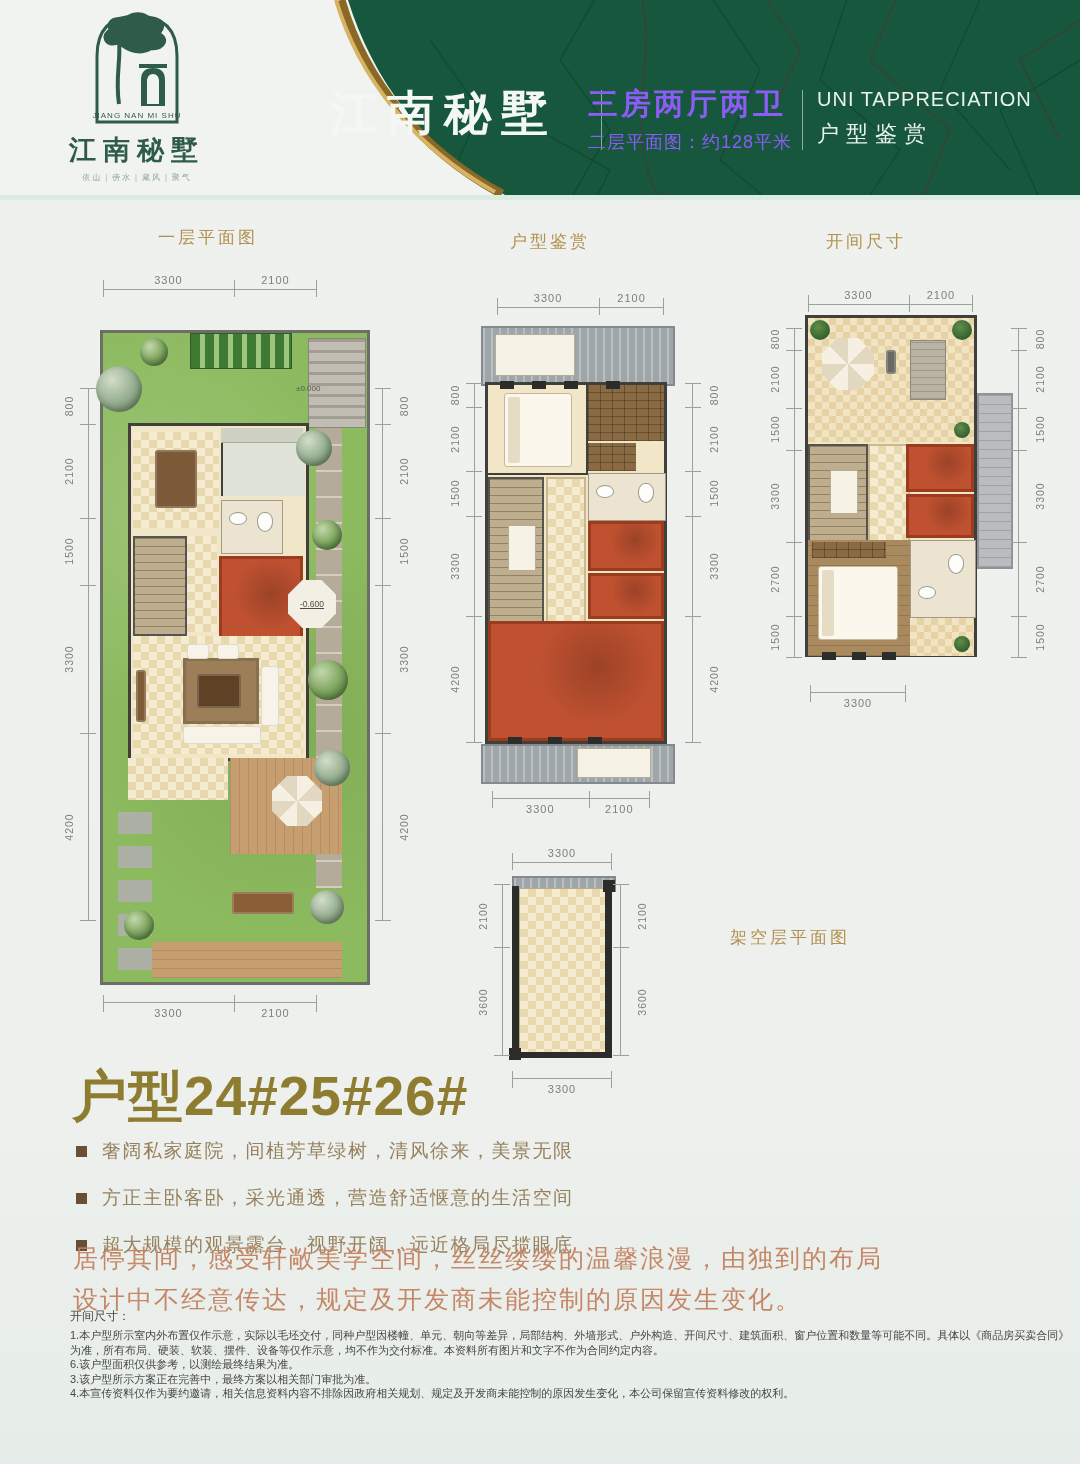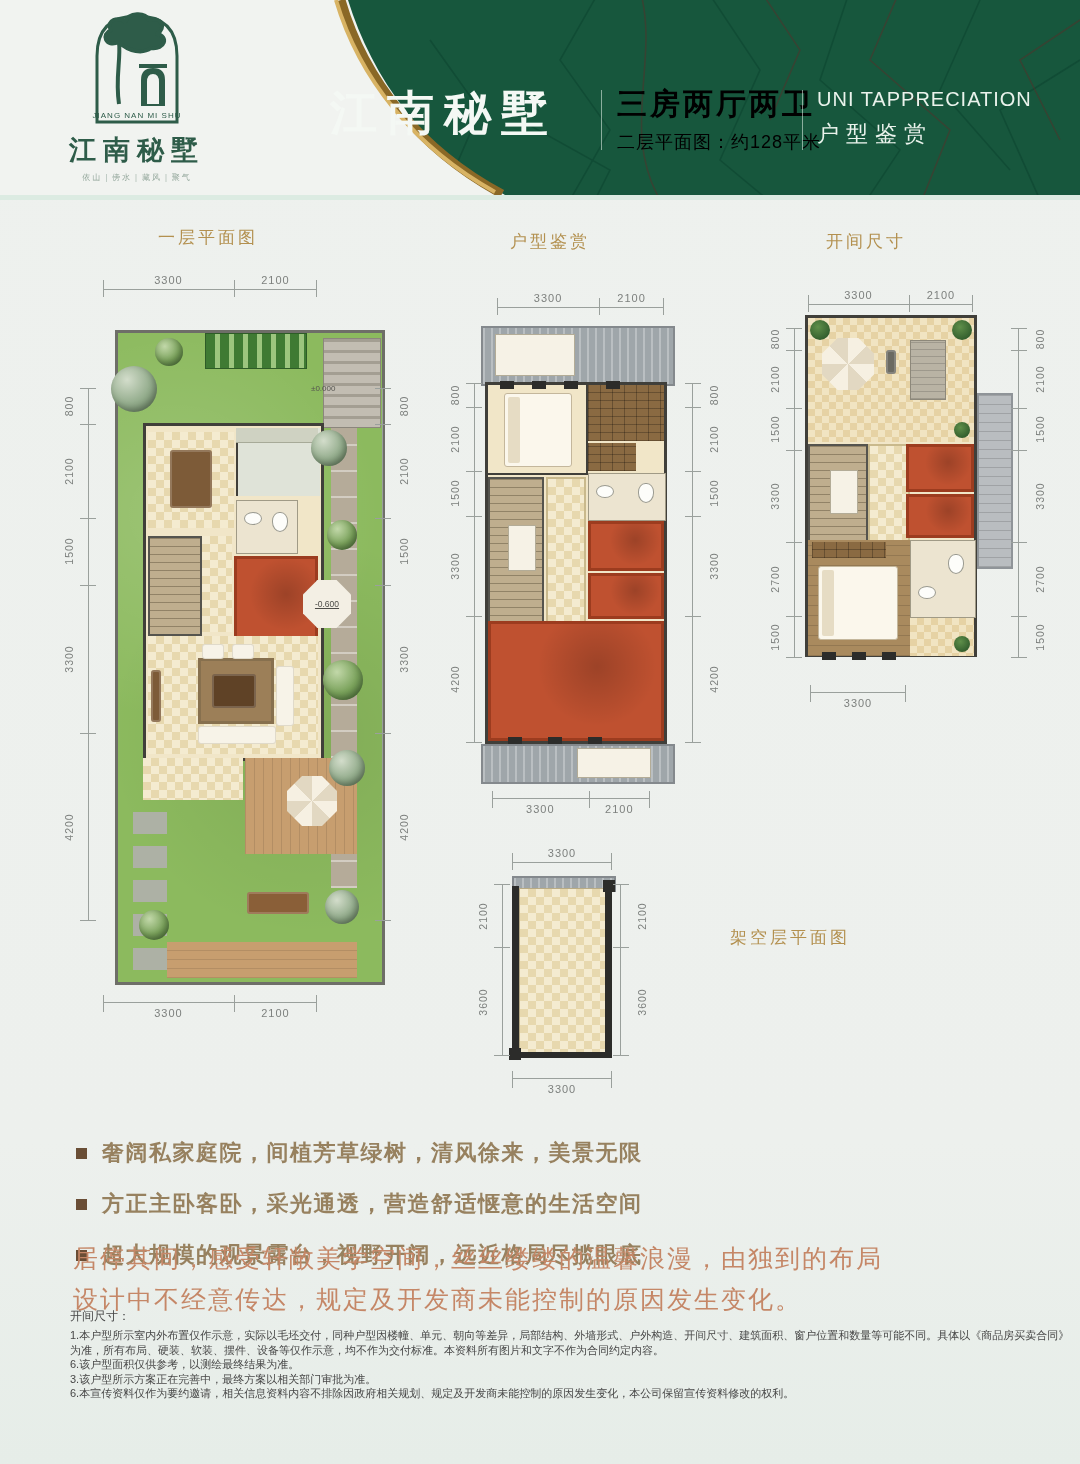--- a/index.html
+++ b/index.html
@@ -10,35 +10,35 @@
   
   .header{position:absolute;left:0;top:0;width:1080px;height:195px;background:#f1f3f0;}
   .header svg.bg{position:absolute;left:0;top:0;}
   .logo{position:absolute;left:52px;top:8px;width:170px;text-align:center;}
   .logo-cn{font-family:"Liberation Serif","DejaVu Serif",serif;font-size:27px;font-weight:bold;
     color:#2e5c49;letter-spacing:7px;margin-top:2px;}
   .logo-tag{font-size:8px;color:#94a89c;letter-spacing:2px;margin-top:4px;}
   .header-title{position:absolute;left:330px;top:82px;font-family:"Liberation Serif","DejaVu Serif",serif;
     font-size:47px;font-weight:bold;color:#f4f8f4;letter-spacing:10px;}
   .hdiv{position:absolute;top:90px;width:1px;height:60px;background:rgba(235,245,238,.55);}
-  .spec{position:absolute;left:617px;top:84px;color:#000000;}
+  .spec{position:absolute;left:588px;top:84px;color:#8b5cf6;}
   .spec-main{font-size:30px;font-weight:bold;letter-spacing:3px;}
   .spec-sub{font-size:18px;letter-spacing:1px;margin-top:5px;}
   .apprec{position:absolute;left:817px;top:88px;color:#eaf3ec;}
   .apprec-en{font-size:20px;letter-spacing:1px;}
   .apprec-cn{font-size:22px;letter-spacing:7px;margin-top:8px;}
   .header-strip{position:absolute;left:0;top:195px;width:1080px;height:5px;background:#dcebe2;}
   
   .plan-title{position:absolute;width:140px;font-size:17px;color:#b3904f;letter-spacing:3px;}
   .stilt-label{position:absolute;left:730px;top:926px;font-size:17px;color:#b3904f;letter-spacing:3px;}
   .unit-title{position:absolute;left:72px;top:1060px;font-size:55px;font-weight:bold;color:#8e7c31;letter-spacing:1px;}
   .features{position:absolute;left:76px;top:1138px;}
   .feature{margin-bottom:21px;display:flex;align-items:center;}
   .f-sq{width:11px;height:11px;background:#6a4e36;margin-right:15px;flex:none;}
-  .f-tx{font-size:22px;color:#97815f;letter-spacing:1.5px;font-weight:bold;}
+  .f-tx{font-size:19px;color:#97815f;letter-spacing:1.5px;}
   .slogan{position:absolute;left:73px;top:1238px;font-size:25px;color:#c58767;letter-spacing:2px;line-height:41px;}
   .notice{position:absolute;left:70px;top:1308px;width:1004px;color:#474747;}
   .notice-title{font-size:12px;margin-bottom:3px;}
   .notice-item{font-size:11px;line-height:14.5px;}
   
   .dimh{position:absolute;display:flex;}
   .dimh .seg{position:relative;}
   .dimh.above .seg{height:17px;border-bottom:1px solid #9aa09c;}
   .dimh.below .seg{height:17px;border-top:1px solid #9aa09c;}
   .dimh.above .seg::before{content:"";position:absolute;left:0;bottom:-8px;width:1px;height:17px;background:#9aa09c;}
@@ -167,21 +167,21 @@
 
   <div class="dimh above" style="left:103px;top:272px;width:214px">
     <div class="seg" style="flex:3300">
         <span class="lbl">3300</span>
       </div>
     <div class="seg" style="flex:2100">
         <span class="lbl">2100</span>
       </div>
   </div>
 
-  <div class="plan" style="left:115px;top:330px;width:270px;height:655px">
+  <div class="plan" style="left:100px;top:330px;width:270px;height:655px">
     <div class="lawn"></div>
     <div class="abs hedge" style="left:90px;top:3px;width:100px;height:34px"></div>
     <div class="abs" style="left:208px;top:8px;width:56px;height:88px;background:repeating-linear-gradient(0deg,#c2bdb2 0 8px,#a39e92 8px 11px);border:1px solid #8b867c"></div>
     <div class="tinymark" style="left:196px;top:54px">±0.000</div>
     <div class="abs path" style="left:216px;top:98px;width:26px;height:460px"></div>
 
     <div class="building" style="left:28px;top:93px;width:175px;height:332px">
       <div class="abs tile-d" style="left:2px;top:6px;width:86px;height:96px"></div>
       <div class="furn" style="left:24px;top:24px;width:42px;height:58px"></div>
       <div class="abs" style="left:90px;top:2px;width:82px;height:68px;background:#dfe3d8;border-left:2px solid #403f3a"></div>
@@ -463,20 +463,21 @@
         <span class="lbl">3600</span>
       </div>
   </div>
   <div class="dimh below" style="left:512px;top:1078px;width:100px">
     <div class="seg" style="flex:3300">
         <span class="lbl">3300</span>
       </div>
   </div>
   <div class="stilt-label">架空层平面图</div>
 
+  <div class="unit-title">户型24#25#26#</div>
 
   <div class="features">
     <div class="feature">
       <span class="f-sq"></span>
       <span class="f-tx">奢阔私家庭院，间植芳草绿树，清风徐来，美景无限</span>
     </div>
     <div class="feature">
       <span class="f-sq"></span>
       <span class="f-tx">方正主卧客卧，采光通透，营造舒适惬意的生活空间</span>
     </div>
@@ -489,16 +490,16 @@
   <div class="slogan">
     <div>居停其间，感受轩敞美学空间，丝丝缕缕的温馨浪漫，由独到的布局</div>
     <div>设计中不经意传达，规定及开发商未能控制的原因发生变化。</div>
   </div>
 
   <div class="notice">
     <div class="notice-title">开间尺寸：</div>
     <div class="notice-item">1.本户型所示室内外布置仅作示意，实际以毛坯交付，同种户型因楼幢、单元、朝向等差异，局部结构、外墙形式、户外构造、开间尺寸、建筑面积、窗户位置和数量等可能不同。具体以《商品房买卖合同》为准，所有布局、硬装、软装、摆件、设备等仅作示意，均不作为交付标准。本资料所有图片和文字不作为合同约定内容。</div>
     <div class="notice-item">6.该户型面积仅供参考，以测绘最终结果为准。</div>
     <div class="notice-item">3.该户型所示方案正在完善中，最终方案以相关部门审批为准。</div>
-    <div class="notice-item">6.本宣传资料仅作为要约邀请，相关信息资料内容不排除因政府相关规划、规定及开发商未能控制的原因发生变化，本公司保留宣传资料修改的权利。</div>
+    <div class="notice-item">4.本宣传资料仅作为要约邀请，相关信息资料内容不排除因政府相关规划、规定及开发商未能控制的原因发生变化，本公司保留宣传资料修改的权利。</div>
   </div>
 
 </div>
 
 </body></html>

